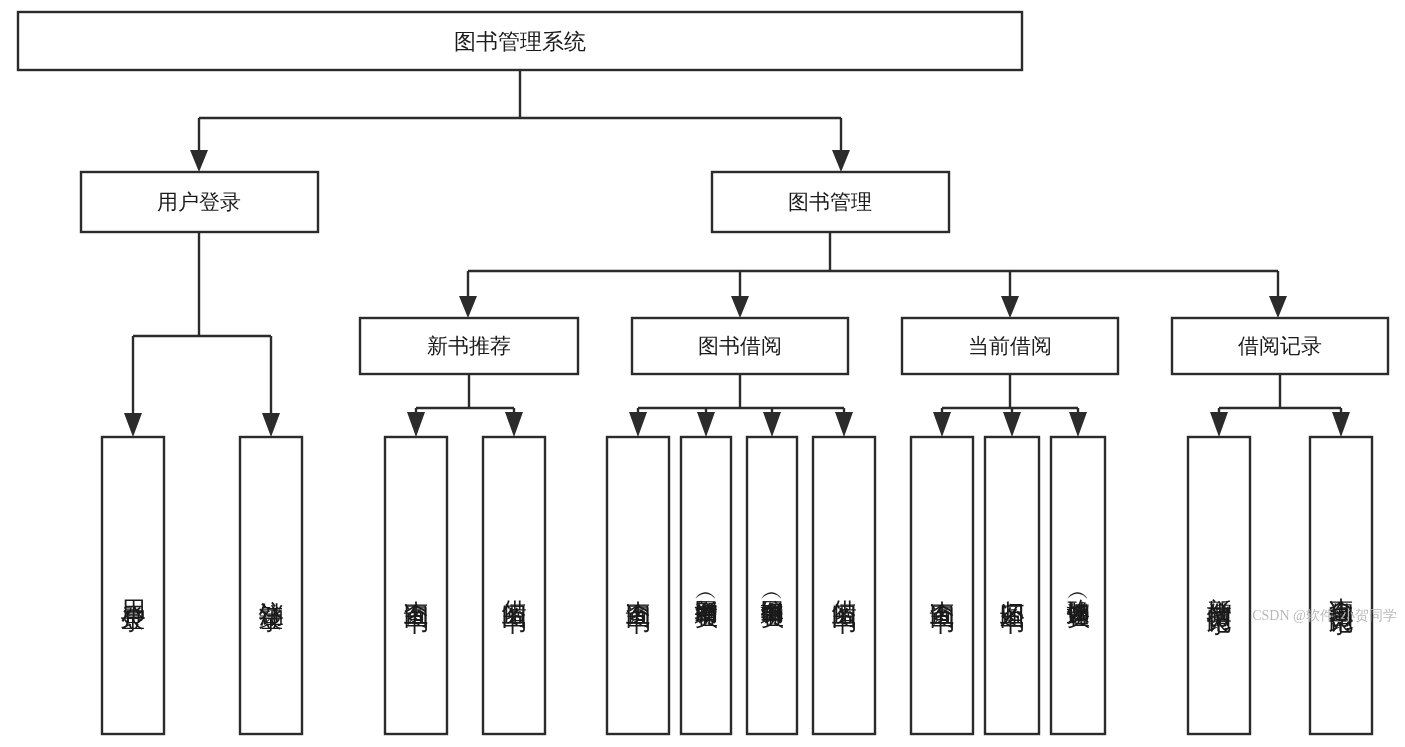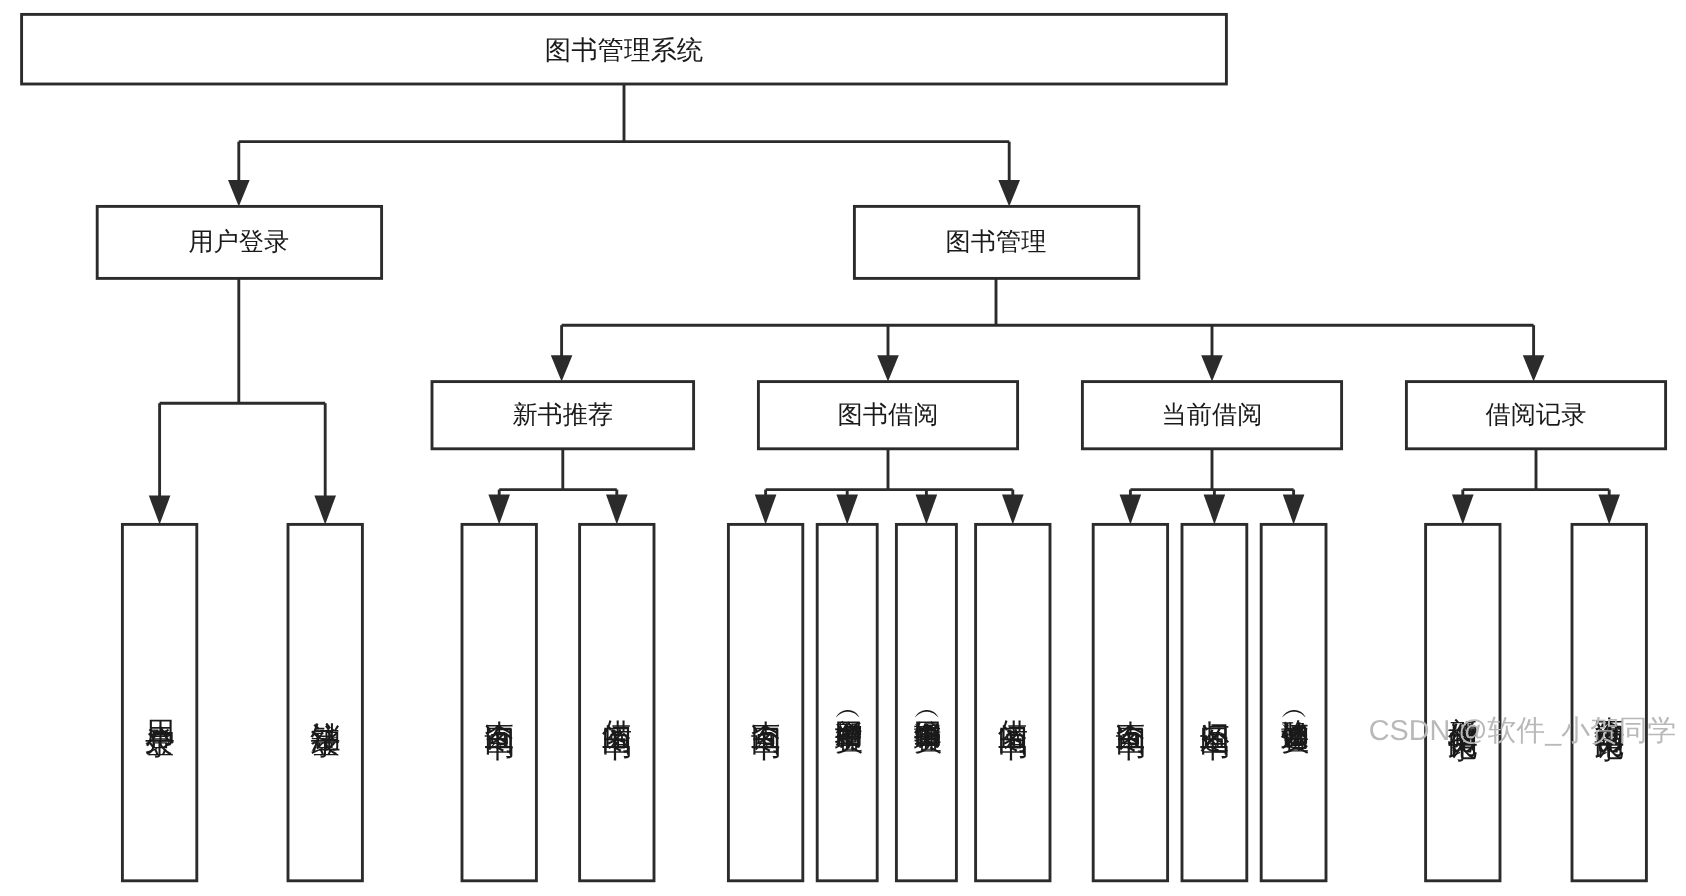--- a/index.html
+++ b/index.html
@@ -72,22 +72,22 @@
     user-select: none;
   }
   .leaf-label.narrow {
     font-size: 23px;
     letter-spacing: 1px;
   }
   .watermark {
     position: absolute;
     right: 8px;
     bottom: 6px;
-    font-family: Liberation Sans, sans-serif;
-    font-size: 24px;
+    font-family: Liberation Serif, serif;
+    font-size: 14px;
     color: #b9b9b9;
     white-space: nowrap;
     user-select: none;
     pointer-events: none;
     text-align: center;
   }
 </style>
 </head>
 <body>
 

